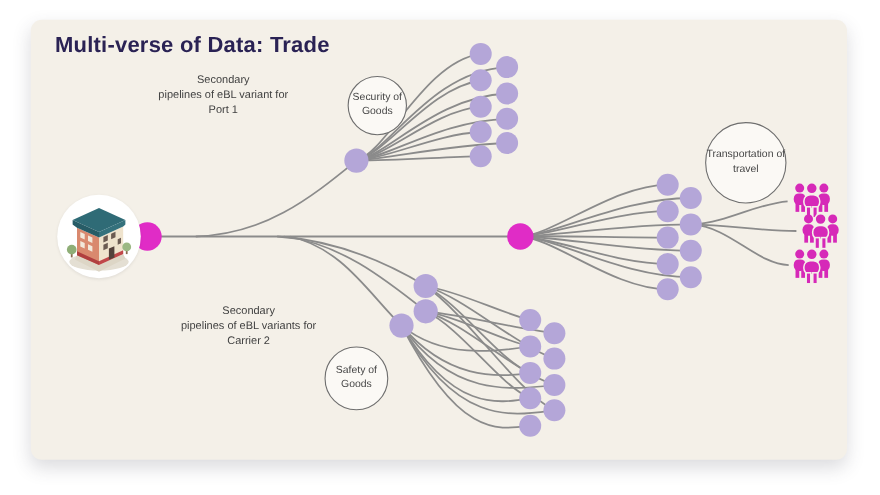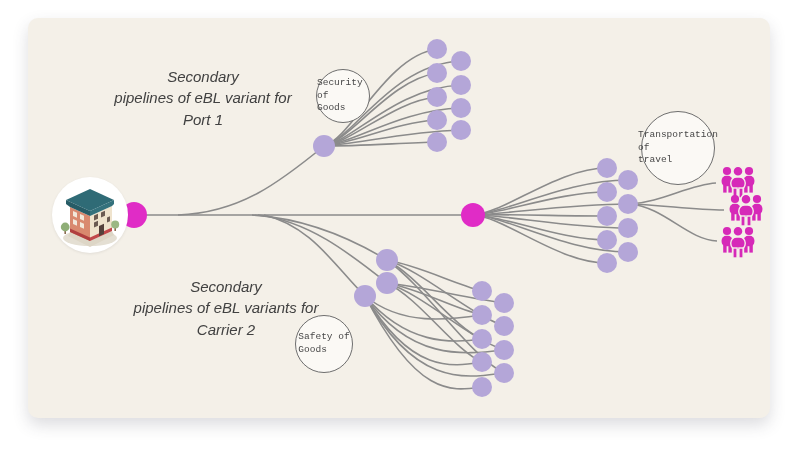--- a/index.html
+++ b/index.html
@@ -2,30 +2,30 @@
 <html><head>
 <meta charset="utf-8">
 <style>
   html,body{margin:0;padding:0;background:#ffffff;width:800px;height:450px;overflow:hidden;
     font-family:"Liberation Sans", sans-serif;}
   .stage{position:relative;width:800px;height:450px;}
   .card{position:absolute;left:28px;top:18px;width:742px;height:400px;background:#f4f0e8;
     border-radius:10px;box-shadow:0 7px 16px rgba(60,60,80,0.18);}
   .title{position:absolute;left:50px;top:30px;font-size:20px;font-weight:bold;color:#2a2254;
     letter-spacing:0.2px;}
-  .lbl{position:absolute;font-size:15px;color:#414141;text-align:center;white-space:pre-line;
-    line-height:1.42;font-style:italic;}
+  .lbl{position:absolute;font-size:10px;color:#414141;text-align:center;white-space:pre-line;
+    line-height:1.42;}
   #lbl-start{left:97px;top:164px;width:62px;}
   #lbl-port{left:102px;top:66px;width:202px;}
   #lbl-primary{left:290px;top:181px;width:202px;}
   #lbl-carrier{left:125px;top:276px;width:202px;}
   svg.diagram{position:absolute;left:0;top:0;}
   .bubble{position:absolute;border-radius:50%;background:#fbf9f5;border:1.4px solid #6e6e6e;
-    display:flex;align-items:center;justify-content:center;
-    font-size:9.5px;color:#474747;line-height:1.35;white-space:pre-line;box-sizing:border-box;font-family:Liberation Mono, monospace;}
+    display:flex;align-items:center;justify-content:center;text-align:center;
+    font-size:9.5px;color:#474747;line-height:1.35;white-space:pre-line;box-sizing:border-box;}
   .bldg-circle{position:absolute;left:52px;top:177px;width:76px;height:76px;border-radius:50%;
     background:#ffffff;box-shadow:0 1px 3px rgba(0,0,0,0.08);}
 </style>
 </head>
 <body>
 
 <div class="stage">
   <div class="card"></div>
 
   <svg class="diagram" width="800" height="450" viewBox="0 0 800 450">
@@ -163,20 +163,21 @@
 
       <polygon points="47,49 52,46.8 52,57 47,59.2" fill="#54413b"></polygon>
 
       <rect x="12.4" y="52" width="1.6" height="5" fill="#8a6a4f"></rect>
       <circle cx="13.2" cy="50" r="4.4" fill="#8fae77"></circle>
       <rect x="62.4" y="49" width="1.6" height="5" fill="#8a6a4f"></rect>
       <circle cx="63.2" cy="47.5" r="4" fill="#9bb884"></circle>
     </svg>
   </div>
 
+  <div class="title">Multi-verse of Data: Trade</div>
 
   <div class="lbl" id="lbl-port">Secondary
 pipelines of eBL variant for
 Port 1</div>
   <div class="lbl" id="lbl-carrier">Secondary
 pipelines of eBL variants for
 Carrier 2</div>
 
   <div id="bubble-layer">
       <div class="bubble" style="left: 316px; top: 69px; width: 54px; height: 54px;">Security of

